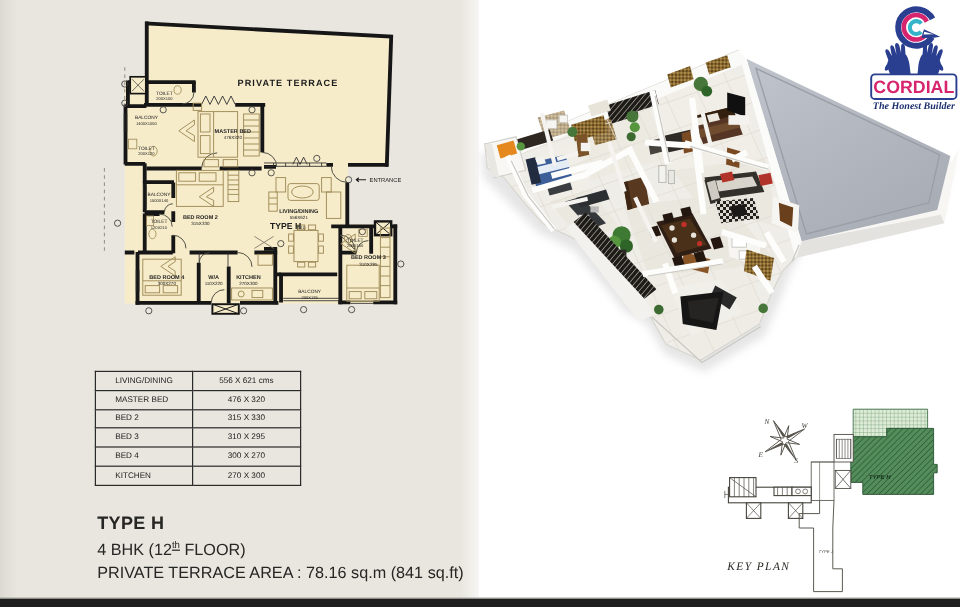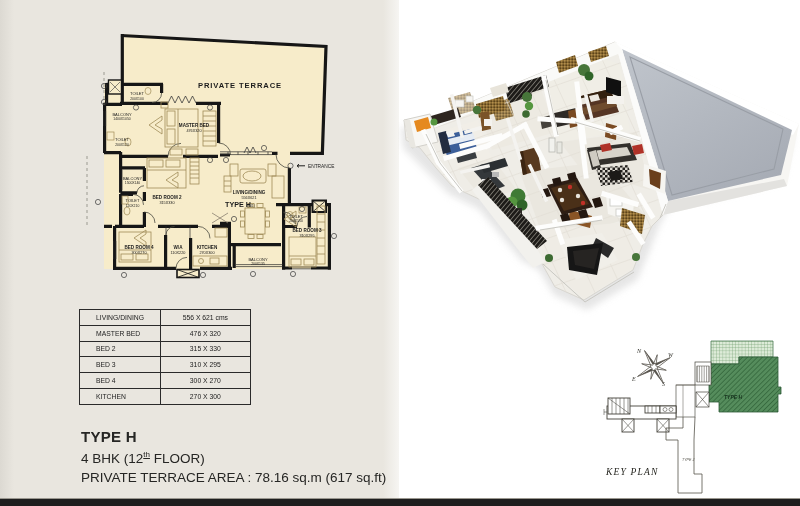--- a/index.html
+++ b/index.html
@@ -18,21 +18,21 @@
   #textblock .t1{font-size:15px;font-weight:bold;letter-spacing:0.3px;}
   #textblock .t2{font-size:13.5px;margin-top:4.5px;}
   #textblock sup{font-size:8px;text-decoration:underline;}
 </style>
 </head>
 <body>
 <div id="page">
 
   <div id="leftbg"></div>
 
-  <div id="plan2d-slot" style="position:absolute;left:78px;top:16px;">
+  <div id="plan2d-slot" style="position:absolute;left:78px;top:0px;">
   <svg width="272" height="268" viewBox="78 0 272 268">
     <g fill="#f7ecca" stroke="none">
 
       <polygon points="122,18 326,30 322,139 220,139 220,87 162,87 162,68 122,68"></polygon>
 
       <polygon points="104,68 162,68 162,87 220,87 220,139 290,139 290,187 330,187 330,253 104,253"></polygon>
       <polygon points="104,87 122,87 122,68 104,68"></polygon>
     </g>
     <g stroke="#161616" fill="none" stroke-width="3.2">
 
@@ -497,20 +497,53 @@
     <circle cx="527" cy="97" r="5" fill="#47763a"></circle>
     <circle cx="529" cy="106" r="4.2" fill="#55963f"></circle>
     <circle cx="526" cy="114" r="3.8" fill="#3c6a31"></circle>
     <circle cx="477" cy="110" r="4.2" fill="#47763a"></circle>
     <circle cx="549" cy="258" r="4" fill="#3c6a31"></circle>
     <circle cx="636" cy="257" r="4" fill="#47763a"></circle>
     <circle cx="434" cy="122" r="3.5" fill="#55963f"></circle>
   </svg>
   </div>
 
+  <div id="logo-slot" style="position:absolute;left:722px;top:2px;">
+  <svg width="78" height="92" viewBox="0 0 78 92">
+
+    <g fill="none">
+      <path d="M 54.6 29.0 A 15.2 15.2 0 1 1 55.1 13.8" stroke="#2b3f90" stroke-width="5"></path>
+      <path d="M 50.1 26.0 A 10.2 10.2 0 1 1 50.4 16.0" stroke="#d6246e" stroke-width="3.8"></path>
+      <path d="M 45.6 24.6 A 5.4 5.4 0 1 1 45.8 17.6" stroke="#35b4c9" stroke-width="3.4"></path>
+    </g>
+
+    <path d="M 46,29.4 Q 54,30.2 61.5,28.6 L 48,22.4 Q 46.6,25.6 46,29.4 Z" fill="#2b3f90"></path>
+    <path d="M 47.6,26.8 L 56,26.6 L 48.2,24.4 Z" fill="#ffffff"></path>
+
+    <g fill="#2b3f90" transform="translate(39.7,62) scale(0.95,0.85) translate(-39.7,-62)">
+      <path transform="rotate(-14 30 60)" d="M 20,60 C 18,52 18.5,46 21,43 L 20.5,36 C 20,31.5 23,31 24,35 L 25,40
+               L 25.5,33 C 25.5,28.5 28.8,28.5 29,33 L 29.3,39.5
+               L 30,31.5 C 30.5,27 33.8,27.5 33.8,32 L 33.5,39
+               L 35,33 C 36,29 38.8,30 38.3,34 L 37,41
+               C 38.5,44 38.5,50 37.5,55 L 36.5,62 L 22,62 Z"></path>
+      <path transform="translate(79.4,0) scale(-1,1) rotate(-14 30 60)" d="M 20,60 C 18,52 18.5,46 21,43 L 20.5,36 C 20,31.5 23,31 24,35 L 25,40
+               L 25.5,33 C 25.5,28.5 28.8,28.5 29,33 L 29.3,39.5
+               L 30,31.5 C 30.5,27 33.8,27.5 33.8,32 L 33.5,39
+               L 35,33 C 36,29 38.8,30 38.3,34 L 37,41
+               C 38.5,44 38.5,50 37.5,55 L 36.5,62 L 22,62 Z"></path>
+      <ellipse cx="17.6" cy="51" rx="2.2" ry="5.8" transform="rotate(32 17.6 51)"></ellipse>
+      <ellipse cx="61.8" cy="51" rx="2.2" ry="5.8" transform="rotate(-32 61.8 51)"></ellipse>
+    </g>
+
+    <rect x="4" y="60" width="71" height="20.5" rx="3" fill="#ffffff" stroke="#2b3f90" stroke-width="1.6"></rect>
+    <text x="39.5" y="75.8" text-anchor="middle" font-family="Liberation Sans, sans-serif" font-size="14.8" font-weight="bold" fill="#d6246e">CORDIAL</text>
+
+    <text x="39.5" y="88.5" text-anchor="middle" font-family="Liberation Serif, serif" font-style="italic" font-weight="bold" font-size="8.4" fill="#1b2f6e">The Honest Builder</text>
+  </svg>
+  </div>
 
   <div id="keyplan-slot" style="position:absolute;left:588px;top:328px;font-style:italic;">
   <svg width="212" height="172" viewBox="0 0 212 172">
     <defs>
       <pattern id="hatchg" width="3.5" height="3.5" patternUnits="userSpaceOnUse" patternTransform="rotate(45)">
         <rect width="3.5" height="3.5" fill="#558c5c"></rect>
         <line x1="0" y1="0" x2="0" y2="3.5" stroke="#2c5e35" stroke-width="1.3"></line>
       </pattern>
       <pattern id="crossg" width="3.2" height="3.2" patternUnits="userSpaceOnUse">
         <rect width="3.2" height="3.2" fill="#ddebd8"></rect>
@@ -608,18 +641,18 @@
             <td class="c1">KITCHEN</td>
             <td class="c2">270 X 300</td>
           </tr>
     </tbody>
       </table>
   </div>
 
   <div id="textblock">
     <div class="t1">TYPE H</div>
     <div class="t2">4 BHK (12<sup>th</sup> FLOOR)</div>
-    <div class="t2">PRIVATE TERRACE AREA : 78.16 sq.m (617 sq.ft)</div>
+    <div class="t2">PRIVATE TERRACE AREA : 78.16 sq.m (841 sq.ft)</div>
   </div>
 
   <div style="position:absolute;left:0;top:497.5px;width:800px;height:1px;background:#9a978f;"></div>
   <div id="bottombar"></div>
 </div>
 
 </body></html>

